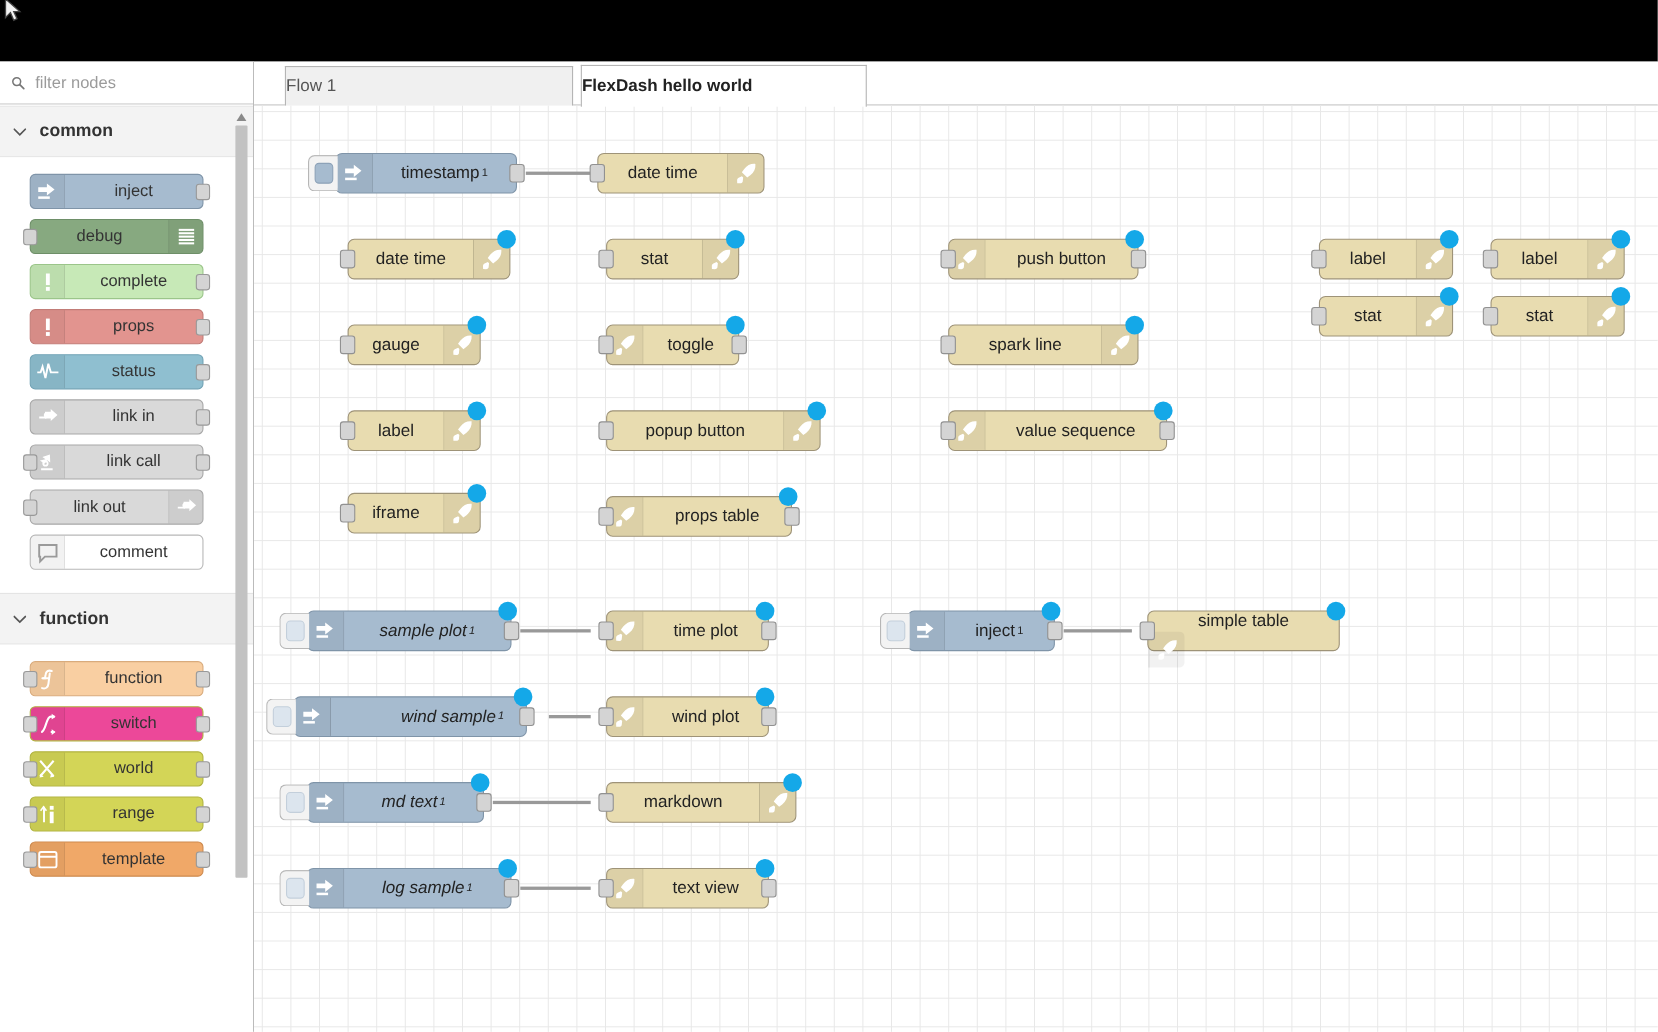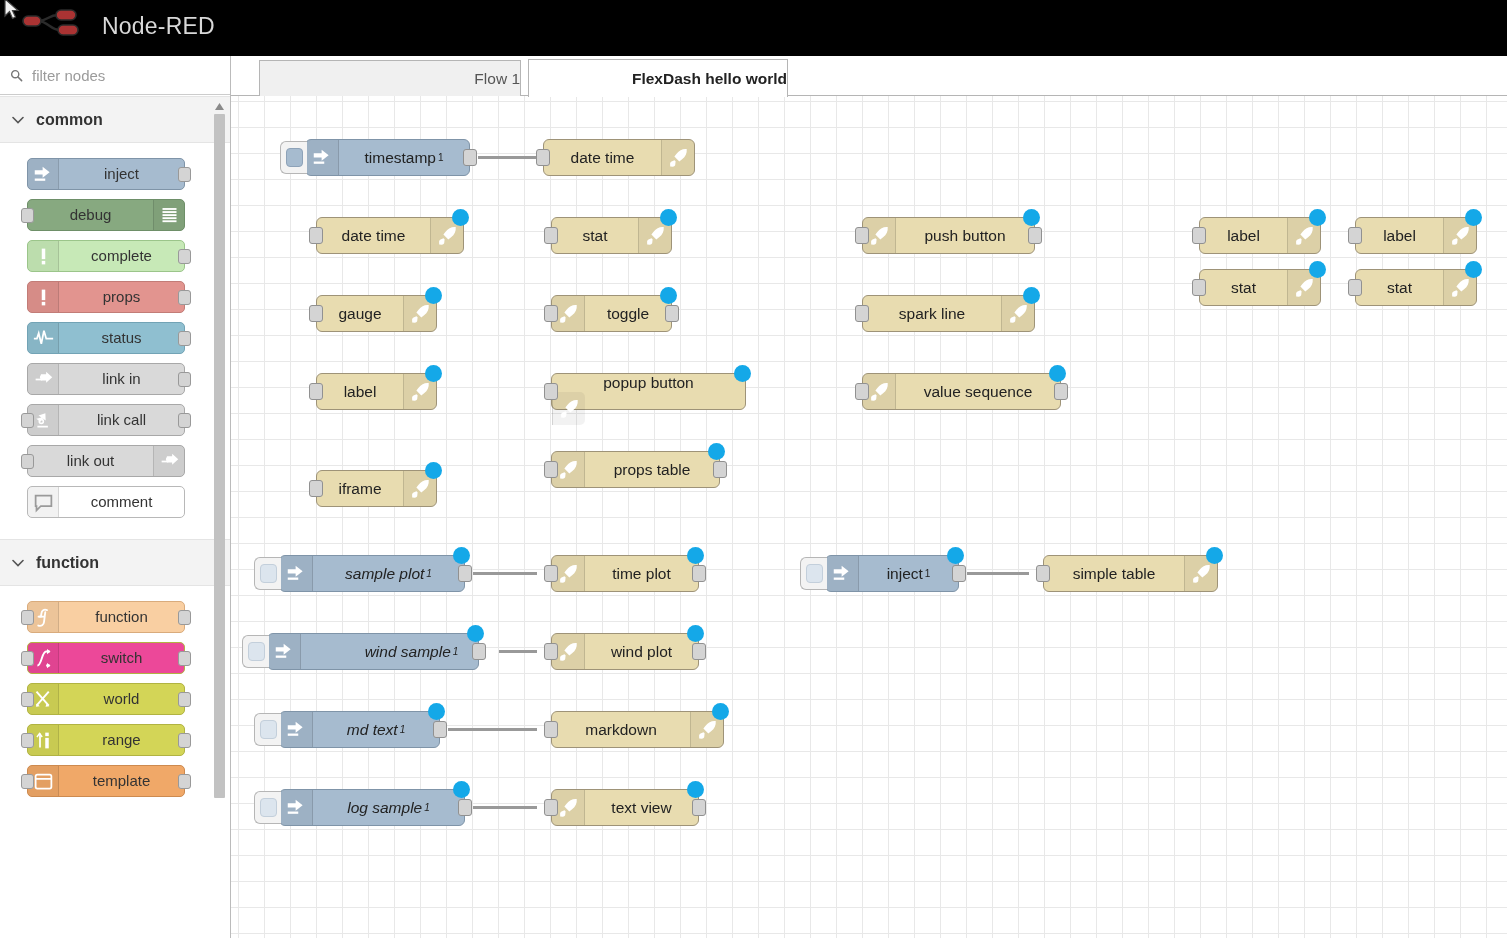--- a/index.html
+++ b/index.html
@@ -136,21 +136,21 @@
     position: absolute; left: 231px; top: 56px;
     width: 1276px; height: 40px;
     background: #fff;
     border-bottom: 1px solid #b5b5b5;
   }
   .tab {
     position: absolute; top: 4px;
     height: 37px;
     border: 1px solid #b5b5b5;
     border-bottom: none;
-    display: flex; align-items: center; justify-content: flex-end;
+    display: flex; align-items: center; justify-content: flex-start;
     font-size: 15.5px;
     color: #555;
     cursor: pointer;
     background: #f0f0f0;
   }
   .tab.active {
     background: #fff;
     color: #222;
     font-weight: bold;
     z-index: 3;
@@ -246,30 +246,20 @@
     background: #999;
   }
 </style>
 </head>
 <body>
 
 <div id="header">
   <svg id="cursor-arrow" width="22" height="26" viewBox="0 0 22 26">
     <path d="M3 1 L3 18 L7.5 13.5 L10.5 20.5 L13.5 19 L10.5 12.5 L16 12.5 Z" fill="#f2f2f2" stroke="#444" stroke-width="1.2"></path>
   </svg>
-  <div id="logo-wrap">
-    <svg id="logo-svg" width="68" height="34" viewBox="0 0 68 34">
-      <path d="M16 12 C26 12, 26 6, 36 6" stroke="#2b2b2b" stroke-width="2.4" fill="none"></path>
-      <path d="M16 12 C26 12, 28 21, 38 21" stroke="#2b2b2b" stroke-width="2.4" fill="none"></path>
-      <rect x="1" y="7" width="18" height="10" rx="5" fill="#a33" stroke="#2b2b2b" stroke-width="1.6"></rect>
-      <rect x="34" y="1" width="20" height="10" rx="5" fill="#a33" stroke="#2b2b2b" stroke-width="1.6"></rect>
-      <rect x="36" y="16" width="20" height="10" rx="5" fill="#a33" stroke="#2b2b2b" stroke-width="1.6"></rect>
-    </svg>
-    <span id="app-title">Node-RED</span>
-  </div>
 </div>
 
 <div id="palette">
   <div id="palette-search">
     <svg id="search-icon" viewBox="0 0 16 16">
       <circle cx="6.4" cy="6.4" r="4.4" fill="none" stroke="#777" stroke-width="1.7"></circle>
       <line x1="9.8" y1="9.8" x2="14.3" y2="14.3" stroke="#777" stroke-width="1.9" stroke-linecap="round"></line>
     </svg>
     <input id="search-input" type="text" placeholder="filter nodes" style="">
   </div>
@@ -628,21 +618,21 @@
         <span>label</span>
       </div>
       <div class="nicon rgt">
         <svg viewBox="0 0 24 24" width="21" height="21">
           <path d="M21.4 2.3c-4.6-.5-8.5 1.4-11.6 5.3L7.3 10.9l5.6 5.6 3.2-2.4c3.9-3.1 5.8-7 5.3-11.8zM8.7 16.4l-1.3-1.3-3.4 1.6c-1 .5-1.6 1.5-1.6 2.6l.1 3.1 3.1.1c1.1 0 2.1-.6 2.6-1.6z" fill="#ffffff"></path>
         </svg>
       </div>
       <div class="fport in"></div>
       <div class="statusdot"></div>
     </div>
-    <div class="fnode dash" style="left: 320px; top: 277px; width: 195px; flex-direction: column;">
+    <div class="fnode dash" style="left: 320px; top: 277px; width: 195px;">
       <div class="nlabel">
         <span>popup button</span>
       </div>
       <div class="nicon rgt">
         <svg viewBox="0 0 24 24" width="21" height="21">
           <path d="M21.4 2.3c-4.6-.5-8.5 1.4-11.6 5.3L7.3 10.9l5.6 5.6 3.2-2.4c3.9-3.1 5.8-7 5.3-11.8zM8.7 16.4l-1.3-1.3-3.4 1.6c-1 .5-1.6 1.5-1.6 2.6l.1 3.1 3.1.1c1.1 0 2.1-.6 2.6-1.6z" fill="#ffffff"></path>
         </svg>
       </div>
       <div class="fport in"></div>
       <div class="statusdot"></div>
@@ -653,21 +643,21 @@
           <path d="M21.4 2.3c-4.6-.5-8.5 1.4-11.6 5.3L7.3 10.9l5.6 5.6 3.2-2.4c3.9-3.1 5.8-7 5.3-11.8zM8.7 16.4l-1.3-1.3-3.4 1.6c-1 .5-1.6 1.5-1.6 2.6l.1 3.1 3.1.1c1.1 0 2.1-.6 2.6-1.6z" fill="#ffffff"></path>
         </svg>
       </div>
       <div class="nlabel">
         <span>value sequence</span>
       </div>
       <div class="fport in"></div>
       <div class="fport out"></div>
       <div class="statusdot"></div>
     </div>
-    <div class="fnode dash" style="left: 85px; top: 374px; width: 121px;">
+    <div class="fnode dash" style="left: 85px; top: 352px; width: 121px;">
       <div class="nlabel">
         <span>iframe</span>
       </div>
       <div class="nicon rgt">
         <svg viewBox="0 0 24 24" width="21" height="21">
           <path d="M21.4 2.3c-4.6-.5-8.5 1.4-11.6 5.3L7.3 10.9l5.6 5.6 3.2-2.4c3.9-3.1 5.8-7 5.3-11.8zM8.7 16.4l-1.3-1.3-3.4 1.6c-1 .5-1.6 1.5-1.6 2.6l.1 3.1 3.1.1c1.1 0 2.1-.6 2.6-1.6z" fill="#ffffff"></path>
         </svg>
       </div>
       <div class="fport in"></div>
       <div class="statusdot"></div>
@@ -725,21 +715,21 @@
       <div class="nlabel">
         <span>inject</span>
         <sup>1</sup>
       </div>
       <div class="fport out"></div>
       <div class="statusdot"></div>
       <div class="injbtn pale">
         <i></i>
       </div>
     </div>
-    <div class="fnode dash" style="left: 812px; top: 459px; width: 175px;">
+    <div class="fnode dash" style="left: 812px; top: 459px; width: 175px; flex-direction: column;">
       <div class="nlabel">
         <span>simple table</span>
       </div>
       <div class="nicon rgt">
         <svg viewBox="0 0 24 24" width="21" height="21">
           <path d="M21.4 2.3c-4.6-.5-8.5 1.4-11.6 5.3L7.3 10.9l5.6 5.6 3.2-2.4c3.9-3.1 5.8-7 5.3-11.8zM8.7 16.4l-1.3-1.3-3.4 1.6c-1 .5-1.6 1.5-1.6 2.6l.1 3.1 3.1.1c1.1 0 2.1-.6 2.6-1.6z" fill="#ffffff"></path>
         </svg>
       </div>
       <div class="fport in"></div>
       <div class="statusdot"></div>

